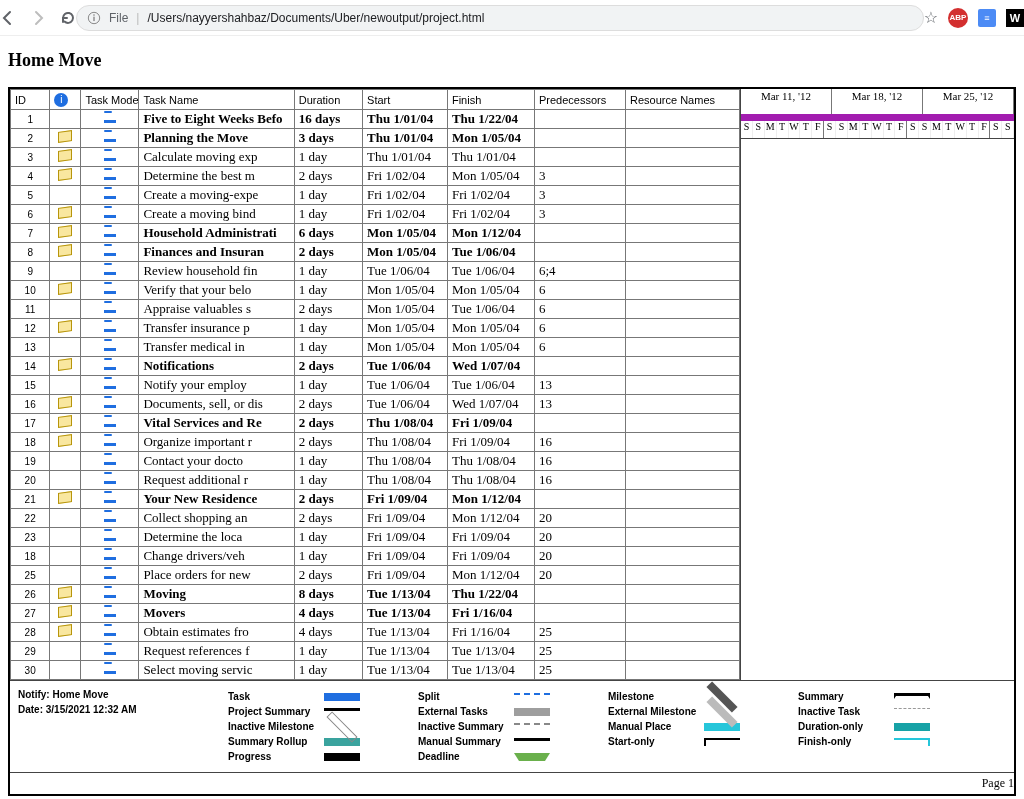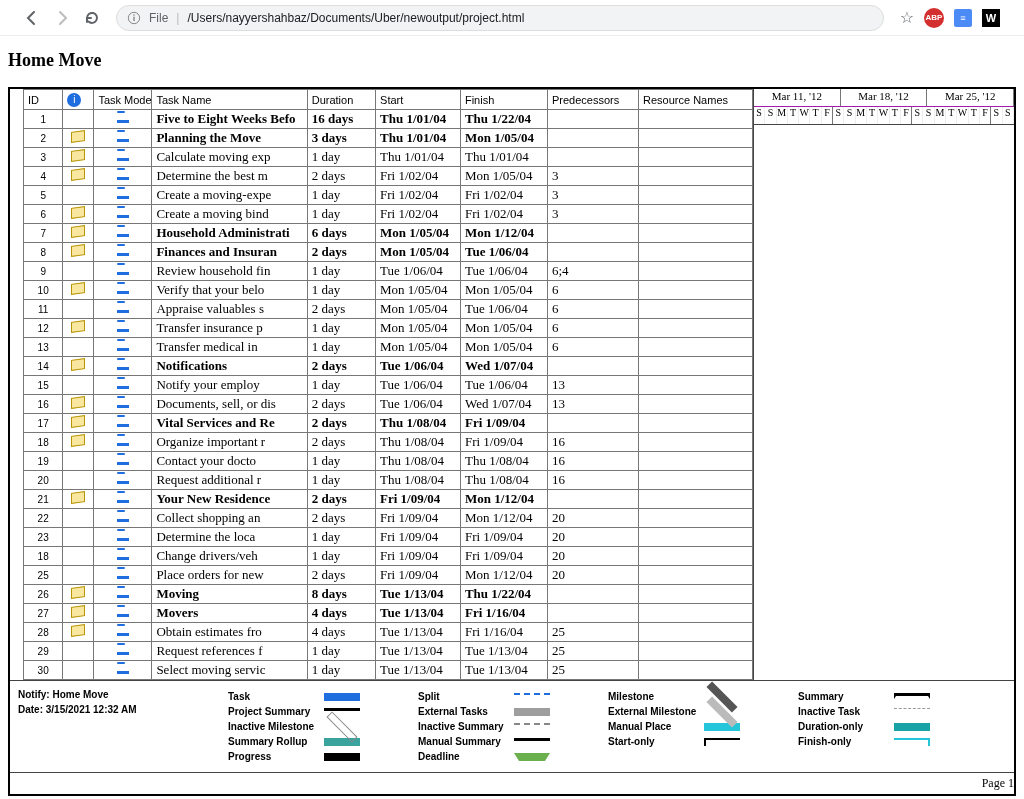--- a/index.html
+++ b/index.html
@@ -1,21 +1,21 @@
 <!DOCTYPE html>
 <html><head>
 <meta charset="utf-8">
 <style>
   * { box-sizing: border-box; margin: 0; padding: 0; }
   body { font-family: Arial, Helvetica, sans-serif; font-size: 12px; color: #000; background: #fff; }
 
   
   .chrome-bar {
-    display: flex; align-items: center; gap: 16px;
-    padding: 6px 24px; background: #fff; border-bottom: 1px solid #eee;
+    display: flex; align-items: center; gap: 0;
+    padding: 6px 0; background: #fff; border-bottom: 1px solid #eee;
     height: 36px;
   }
   .chrome-nav { display: flex; gap: 14px; color: #7a7a7a; }
   .chrome-nav .icon { width: 16px; height: 16px; display:flex; align-items:center; justify-content:center; cursor:pointer; }
   .omnibox {
     flex: 1; height: 26px; border: 1px solid #ddd; border-radius: 13px;
     background: #f1f3f4; display: flex; align-items: center; gap: 8px;
     padding: 0 10px; color: #5f6368;
   }
   .omnibox .file-scheme { color: #5f6368; }
@@ -27,21 +27,21 @@
   .star-icon { color:#5f6368; font-size:16px; }
 
   
   .page { padding: 8px; }
   h1.title { font-family: "Times New Roman", Times, serif; font-size: 18px; font-weight: bold; margin: 6px 0 16px 0; }
 
   .project-frame { border: 2px solid #000; width: 1008px; }
 
   
   .grid-wrap { display: flex; }
-  .left-grid { flex: 0 0 730px; margin-left: 13px; }
+  .left-grid { flex: 0 0 730px; }
   .right-timeline { flex: 1; border-left: 1px solid #444; position: relative; }
 
   table.task { border-collapse: collapse; width: 100%; font-family: "Times New Roman", Times, serif; font-size: 13px; table-layout: fixed; }
   table.task th, table.task td {
     border: 1px solid #777; padding: 1px 4px; height: 18px;
     overflow: hidden; white-space: nowrap; text-overflow: clip;
     vertical-align: middle;
   }
   table.task th {
     font-family: Arial, sans-serif; font-size: 11px; font-weight: normal; text-align: left;
@@ -67,21 +67,21 @@
   }
   .mode-icon::before {
     content:""; position:absolute; left:0; top:-2px; width:8px; height:2px; background:#1f6ee0; border-radius:1px;
   }
   .info-icon {
     display:inline-block; width:14px; height:14px; border-radius:50%;
     background:#1f6ee0; color:#fff; font-size:10px; line-height:14px; text-align:center;
   }
 
   
-  .tl-header1 { display:flex; border-bottom:1px solid #a21caf; height:18px; font-family:"Times New Roman",serif; font-size:11px; }
+  .tl-header1 { display:flex; border-bottom:7px solid #a21caf; height:32px; font-family:"Times New Roman",serif; font-size:11px; }
   .tl-header1 > div { flex:1; border-right:1px solid #777; padding:1px 4px; text-align:center; }
   .tl-header2 { display:flex; border-bottom:1px solid #444; height:18px; font-family:"Times New Roman",serif; font-size:10px; }
   .tl-header2 > div { flex:1; text-align:center; border-right:1px solid #eee; }
   .tl-header2 > div:nth-child(7n) { border-right:1px solid #777; }
 
   
   .legend { border-top: 1px solid #444; display:flex; padding:8px; font-family:Arial,sans-serif; font-size:10px; }
   .legend .meta { width: 210px; }
   .legend .meta > div { margin-bottom:4px; font-weight:bold; }
   .legend .cols { flex:1; display:flex; flex-wrap:wrap; }

